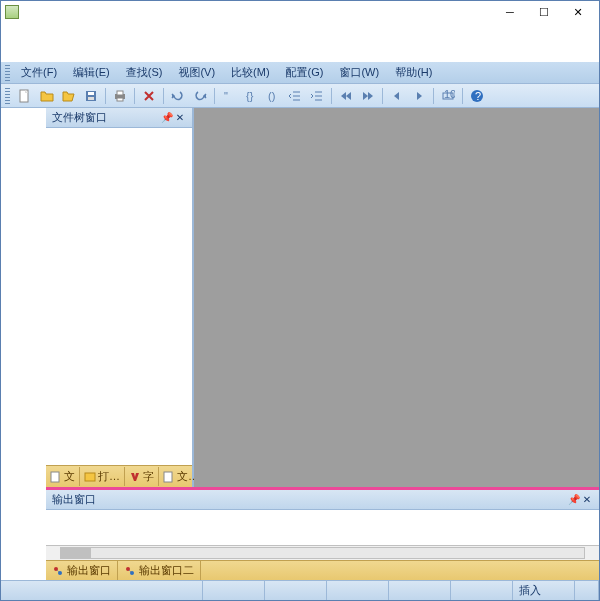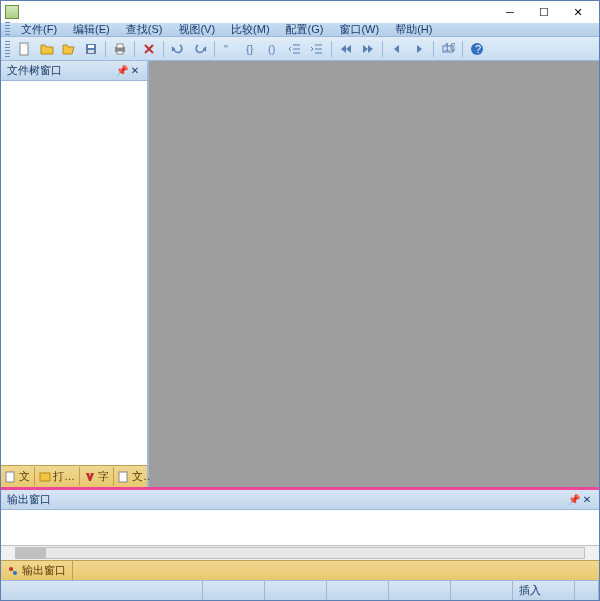--- a/index.html
+++ b/index.html
@@ -3,30 +3,30 @@
 <meta charset="utf-8">
 <style>
 * { margin: 0; padding: 0; box-sizing: border-box; font-family: "Microsoft YaHei", sans-serif; font-size: 11px; }
 body { width: 600px; height: 601px; background: #fff; overflow: hidden; }
 .window { width: 600px; height: 601px; border: 1px solid #5a7fb0; display: flex; flex-direction: column; }
 .titlebar { height: 22px; background: #fff; display: flex; align-items: center; padding: 0 4px; }
 .titlebar .app-icon { width: 14px; height: 14px; background: linear-gradient(#d4e8c0, #a8d080); border: 1px solid #6a9040; margin-right: 4px; }
 .titlebar .spacer { flex: 1; }
 .titlebar .win-btn { width: 34px; height: 20px; display: flex; align-items: center; justify-content: center; cursor: pointer; }
 
-.menubar { height: 14px; background: linear-gradient(#c8ddf2, #b4cfe9); display: flex; align-items: center; padding: 0 4px; border-bottom: 1px solid #9cb8d8; }
+.menubar { height: 22px; background: linear-gradient(#c8ddf2, #b4cfe9); display: flex; align-items: center; padding: 0 4px; border-bottom: 1px solid #9cb8d8; margin-top: 39px; }
 .grip { width: 5px; height: 16px; background: repeating-linear-gradient(to bottom, #6a8db5 0 1px, transparent 1px 3px); margin-right: 3px; }
 .menu-item { padding: 2px 8px; cursor: pointer; color: #1a3a6a; }
 
 .toolbar { height: 24px; background: linear-gradient(#e0ecf8, #c8ddf2); display: flex; align-items: center; padding: 0 4px; border-bottom: 1px solid #9cb8d8; gap: 2px; }
 .tbtn { width: 20px; height: 20px; display: flex; align-items: center; justify-content: center; cursor: pointer; border-radius: 2px; }
 .tbtn svg { width: 14px; height: 14px; }
 .sep { width: 1px; height: 16px; background: #9cb8d8; margin: 0 2px; }
 
-.body { flex: 1; display: flex; flex-direction: column; min-height: 0; }
+.body { flex: 1; display: flex; flex-direction: column; min-height: 0; margin-left: 45px; }
 .upper { flex: 1; display: flex; min-height: 0; }
 
 .sidebar { width: 148px; border-right: 2px solid #9cb8d8; display: flex; flex-direction: column; }
 .panel-header { height: 20px; background: linear-gradient(#d8e6f4, #c0d6ec); display: flex; align-items: center; padding: 0 6px; border-bottom: 1px solid #9cb8d8; color: #1a3a6a; }
 .panel-header .spacer { flex: 1; }
 .pin, .xbtn { width: 12px; height: 12px; cursor: pointer; display: flex; align-items: center; justify-content: center; color: #1a3a6a; font-size: 10px; }
 .tree-body { flex: 1; background: #fff; }
 .side-tabs { height: 22px; background: linear-gradient(#f0d890, #e8c870); display: flex; align-items: center; border-top: 1px solid #c0a050; }
 .side-tab { padding: 2px 4px; display: flex; align-items: center; gap: 2px; cursor: pointer; font-size: 10px; color: #5a3a00; border-right: 1px solid #c0a050; }
 .side-tab .micon { width: 12px; height: 12px; }
@@ -241,20 +241,28 @@
       </div>
       <div class="out-tabs">
         <div class="out-tab">
             <svg class="oicon" viewBox="0 0 12 12">
               <circle cx="4" cy="4" r="2" fill="#c03030"></circle>
               <circle cx="8" cy="8" r="2" fill="#3070c0"></circle>
               <path d="M5 5 L7 7" stroke="#888"></path>
             </svg>
             <span>输出窗口</span>
           </div>
+        <div class="out-tab">
+            <svg class="oicon" viewBox="0 0 12 12">
+              <circle cx="4" cy="4" r="2" fill="#c03030"></circle>
+              <circle cx="8" cy="8" r="2" fill="#3070c0"></circle>
+              <path d="M5 5 L7 7" stroke="#888"></path>
+            </svg>
+            <span>输出窗口二</span>
+          </div>
       </div>
     </div>
   </div>
 
   <div class="statusbar">
     <div class="st-cell st-flex"></div>
     <div class="st-cell st-fixed"></div>
     <div class="st-cell st-fixed"></div>
     <div class="st-cell st-fixed"></div>
     <div class="st-cell st-fixed"></div>

